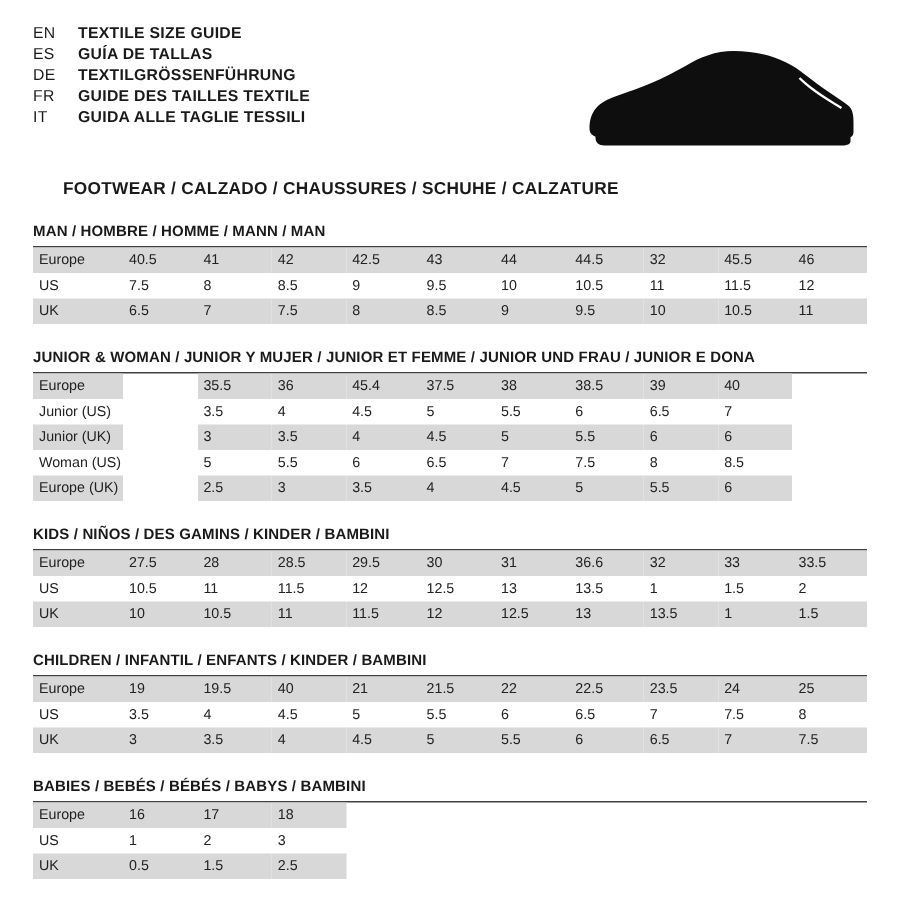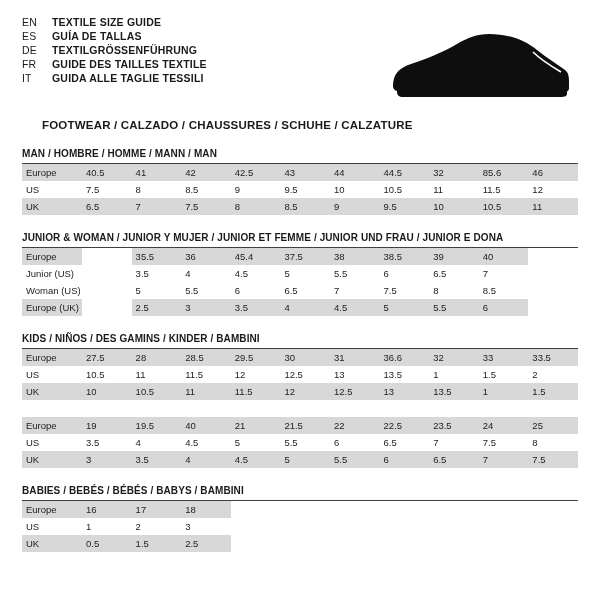--- a/index.html
+++ b/index.html
@@ -148,21 +148,21 @@
           <tr class="shaded">
         <td class="label">Europe</td>
         <td>40.5</td>
         <td>41</td>
         <td>42</td>
         <td>42.5</td>
         <td>43</td>
         <td>44</td>
         <td>44.5</td>
         <td>32</td>
-        <td>85.6</td>
+        <td>45.5</td>
         <td>46</td>
       </tr>
       <tr>
         <td class="label">US</td>
         <td>7.5</td>
         <td>8</td>
         <td>8.5</td>
         <td>9</td>
         <td>9.5</td>
         <td>10</td>
@@ -209,20 +209,33 @@
         <td class="label">Junior (US)</td>
         <td style="background: transparent;"></td>
         <td>3.5</td>
         <td>4</td>
         <td>4.5</td>
         <td>5</td>
         <td>5.5</td>
         <td>6</td>
         <td>6.5</td>
         <td>7</td>
+        <td style="background: transparent;"></td>
+      </tr>
+      <tr class="shaded">
+        <td class="label">Junior (UK)</td>
+        <td style="background: transparent;"></td>
+        <td>3</td>
+        <td>3.5</td>
+        <td>4</td>
+        <td>4.5</td>
+        <td>5</td>
+        <td>5.5</td>
+        <td>6</td>
+        <td>6</td>
         <td style="background: transparent;"></td>
       </tr>
       <tr>
         <td class="label">Woman (US)</td>
         <td style="background: transparent;"></td>
         <td>5</td>
         <td>5.5</td>
         <td>6</td>
         <td>6.5</td>
         <td>7</td>
@@ -289,20 +302,21 @@
         <td>13</td>
         <td>13.5</td>
         <td>1</td>
         <td>1.5</td>
       </tr>
     </tbody>
       </table>
   </div>
 
   <div class="section">
+    <div class="section-title">CHILDREN / INFANTIL / ENFANTS / KINDER / BAMBINI</div>
     <table class="size-table">
       <tbody>
           <tr class="shaded">
         <td class="label">Europe</td>
         <td>19</td>
         <td>19.5</td>
         <td>40</td>
         <td>21</td>
         <td>21.5</td>
         <td>22</td>

